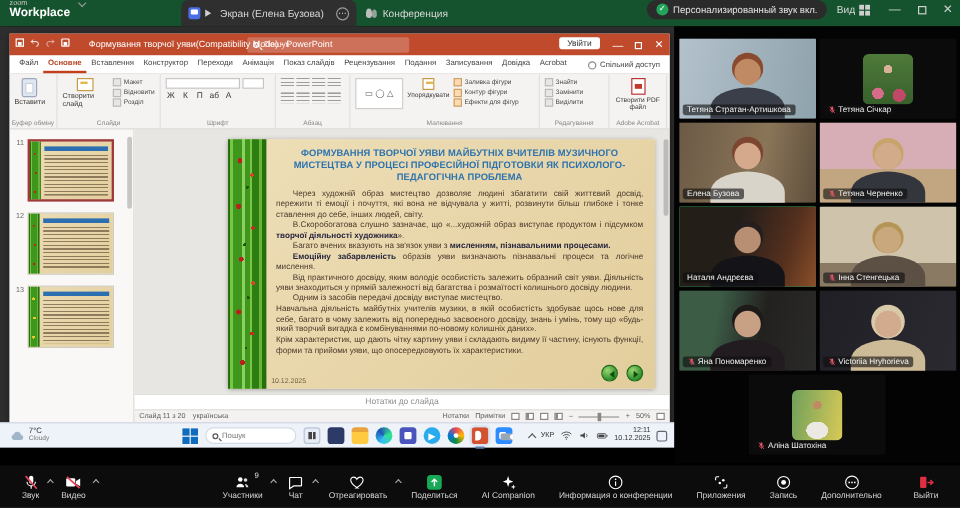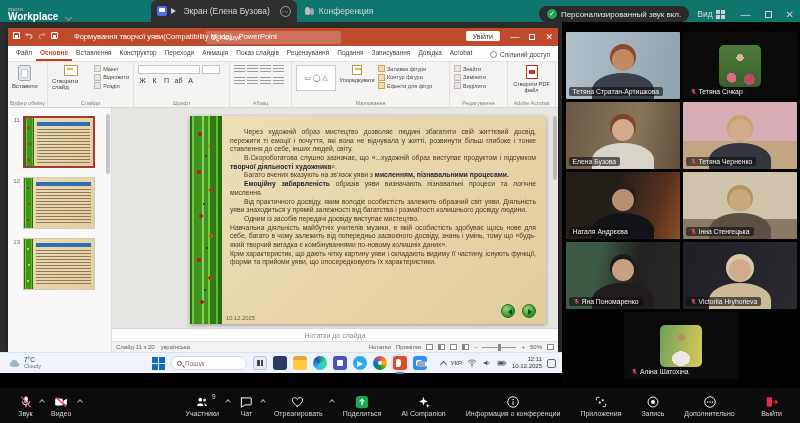--- a/index.html
+++ b/index.html
@@ -1,19 +1,19 @@
 <!DOCTYPE html>
 <html><head>
 <meta charset="utf-8">
 <style>
 *{margin:0;padding:0;box-sizing:border-box}
 html,body{width:800px;height:423px;overflow:hidden;background:#000;font-family:"Liberation Sans","DejaVu Sans",sans-serif;-webkit-font-smoothing:antialiased}
 body{position:relative}
 
-#topbar{position:absolute;left:0;top:0;width:800px;height:22px;background:#0f766e;display:flex;align-items:flex-end;color:#ddd}
+#topbar{position:absolute;left:0;top:0;width:800px;height:22px;background:#14532d;display:flex;align-items:flex-start;color:#ddd}
 .logo{display:flex;flex-direction:column;line-height:1;margin-left:8px}
 .logo .l1{font-size:6px;color:#cfcfcf}
 .logo .l2{font-size:10px;font-weight:bold;color:#fff}
 .chevdn{width:5px;height:5px;border-right:1.2px solid #9a9a9a;border-bottom:1.2px solid #9a9a9a;transform:rotate(45deg);margin:0 10px 2px 8px}
 .toptab{display:flex;align-items:center;gap:4px;font-size:8.5px;color:#d8d8d8;padding:0 8px;height:22px}
 .ppl-ico{width:10px;height:8px;position:relative}
 .ppl-ico::before,.ppl-ico::after{content:"";position:absolute;background:#bdbdbd;border-radius:50% 50% 2px 2px}
 .ppl-ico::before{left:0;top:0;width:5px;height:8px}
 .ppl-ico::after{left:5px;top:1px;width:4px;height:7px;opacity:.75}
 #screen-tab{background:#2f2f2f;border-radius:6px 6px 0 0;height:22px;margin-left:70px;padding:0 6px;display:flex;align-items:center;gap:4px}
@@ -405,20 +405,21 @@
               </div>
             </div>
           </div>
         <div id="thumb-scroll"></div>
       </div>
       <div id="editor-col">
         <div id="editor">
           <div id="slide">
             <div id="strip"></div>
             <div id="scontent">
+              <div id="slide-title">ФОРМУВАННЯ ТВОРЧОЇ УЯВИ МАЙБУТНІХ ВЧИТЕЛІВ МУЗИЧНОГО МИСТЕЦТВА У ПРОЦЕСІ ПРОФЕСІЙНОЇ ПІДГОТОВКИ ЯК ПСИХОЛОГО-ПЕДАГОГІЧНА ПРОБЛЕМА</div>
               <div id="slide-body">
                   <p class="spar ind"><span>Через художній образ мистецтво дозволяє людині збагатити свій життєвий досвід, пережити ті емоції і почуття, які вона не відчувала у житті, розвинути більш глибоке і тонке ставлення до себе, інших людей, світу.</span></p>
                   <p class="spar ind"><span>В.Скоробогатова слушно зазначає, що «...художній образ виступає продуктом і підсумком </span><b>творчої діяльності художника</b><span>».</span></p>
                   <p class="spar ind"><span>Багато вчених вказують на зв'язок уяви з </span><b>мисленням, пізнавальними процесами.</b></p>
                   <p class="spar ind"><b>Емоційну забарвленість</b><span> образів уяви визначають пізнавальні процеси та логічне мислення.</span></p>
                   <p class="spar ind"><span>Від практичного досвіду, яким володіє особистість залежить образний світ уяви. Діяльність уяви знаходиться у прямій залежності від багатства і розмаїтості колишнього досвіду людини.</span></p>
                   <p class="spar ind"><span>Одним із засобів передачі досвіду виступає мистецтво.</span></p>
                   <p class="spar"><span>Навчальна діяльність майбутніх учителів музики, в якій особистість здобуває щось нове для себе, багато в чому залежить від попередньо засвоєного досвіду, знань і умінь, тому що «будь-який творчий вигадка є комбінуваннями по-новому колишніх даних».</span></p>
                   <p class="spar"><span>Крім характеристик, що дають чітку картину уяви і складають видиму її частину, існують функції, форми та прийоми уяви, що опосередковують їх характеристики.</span></p>
                 </div>

